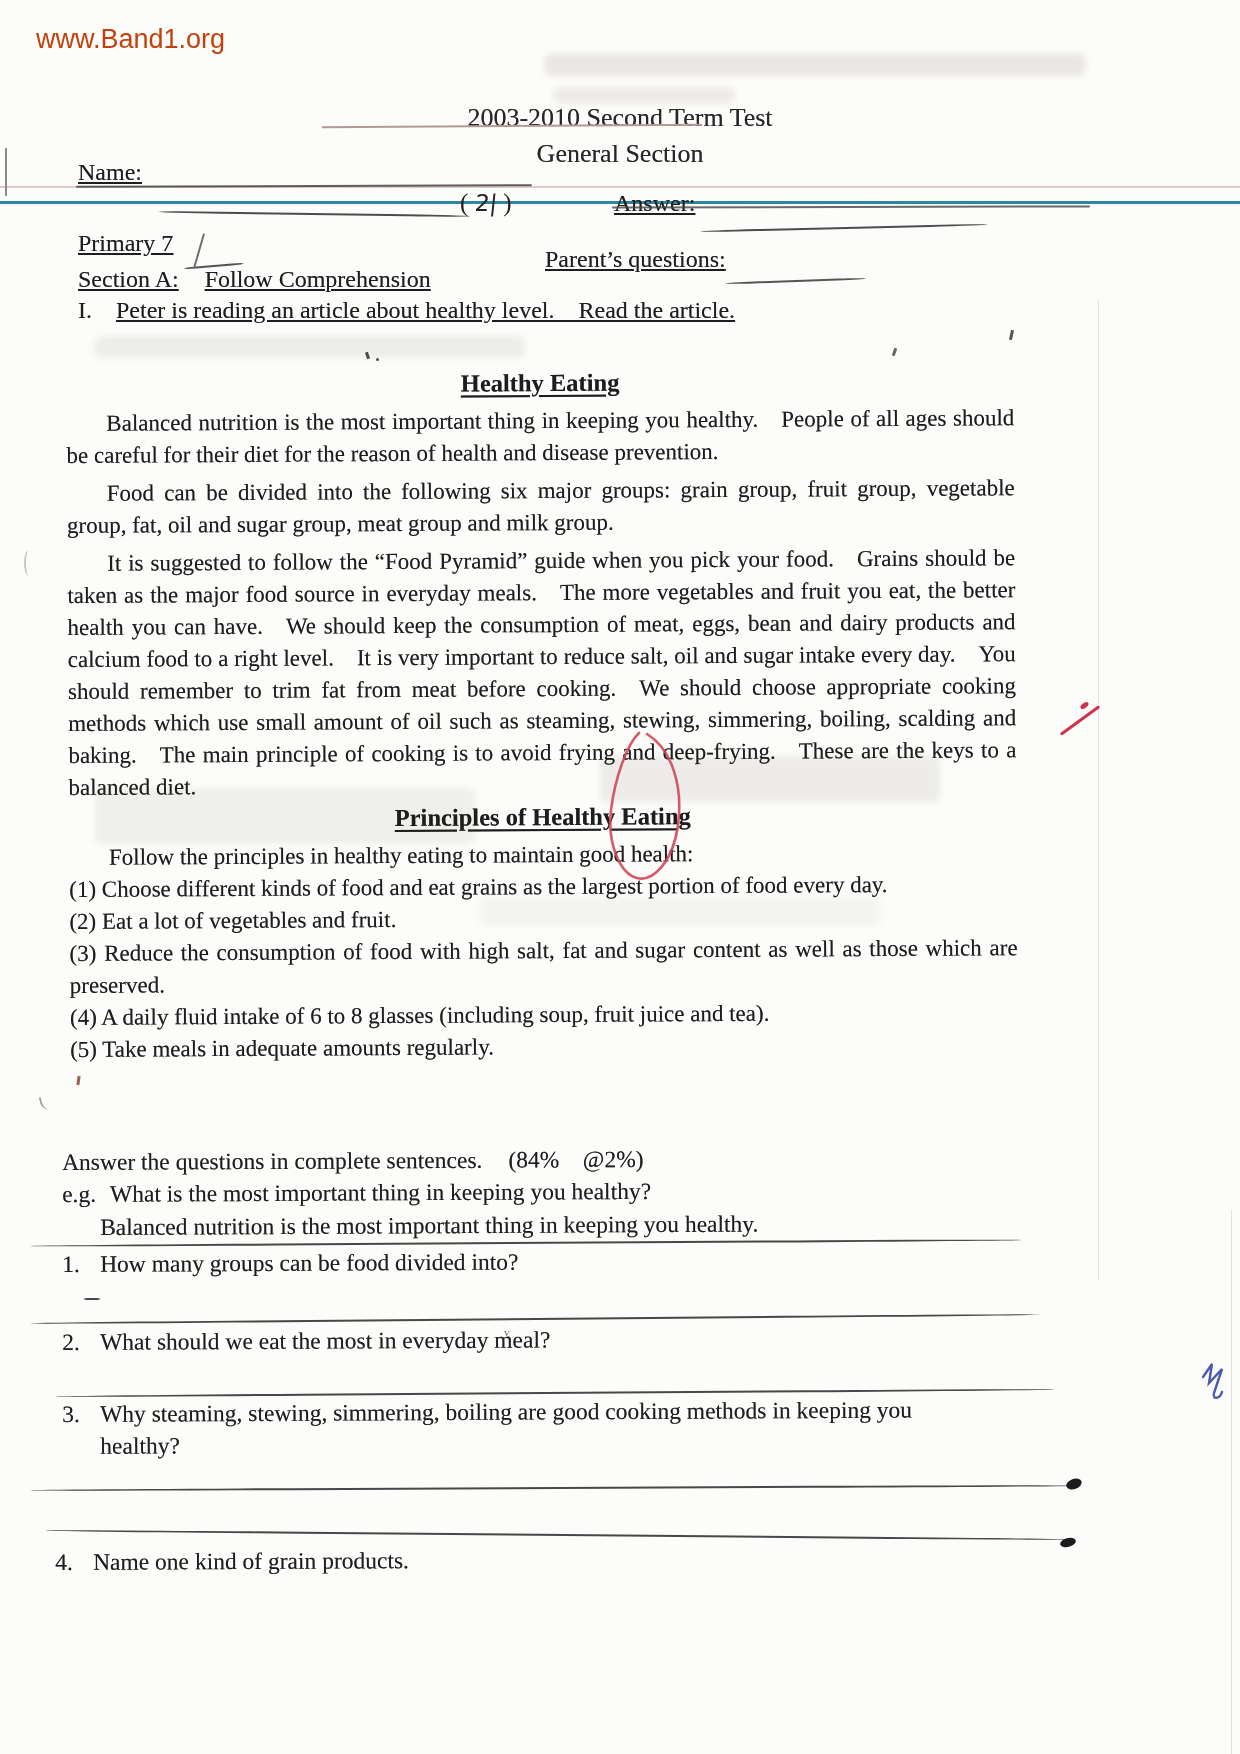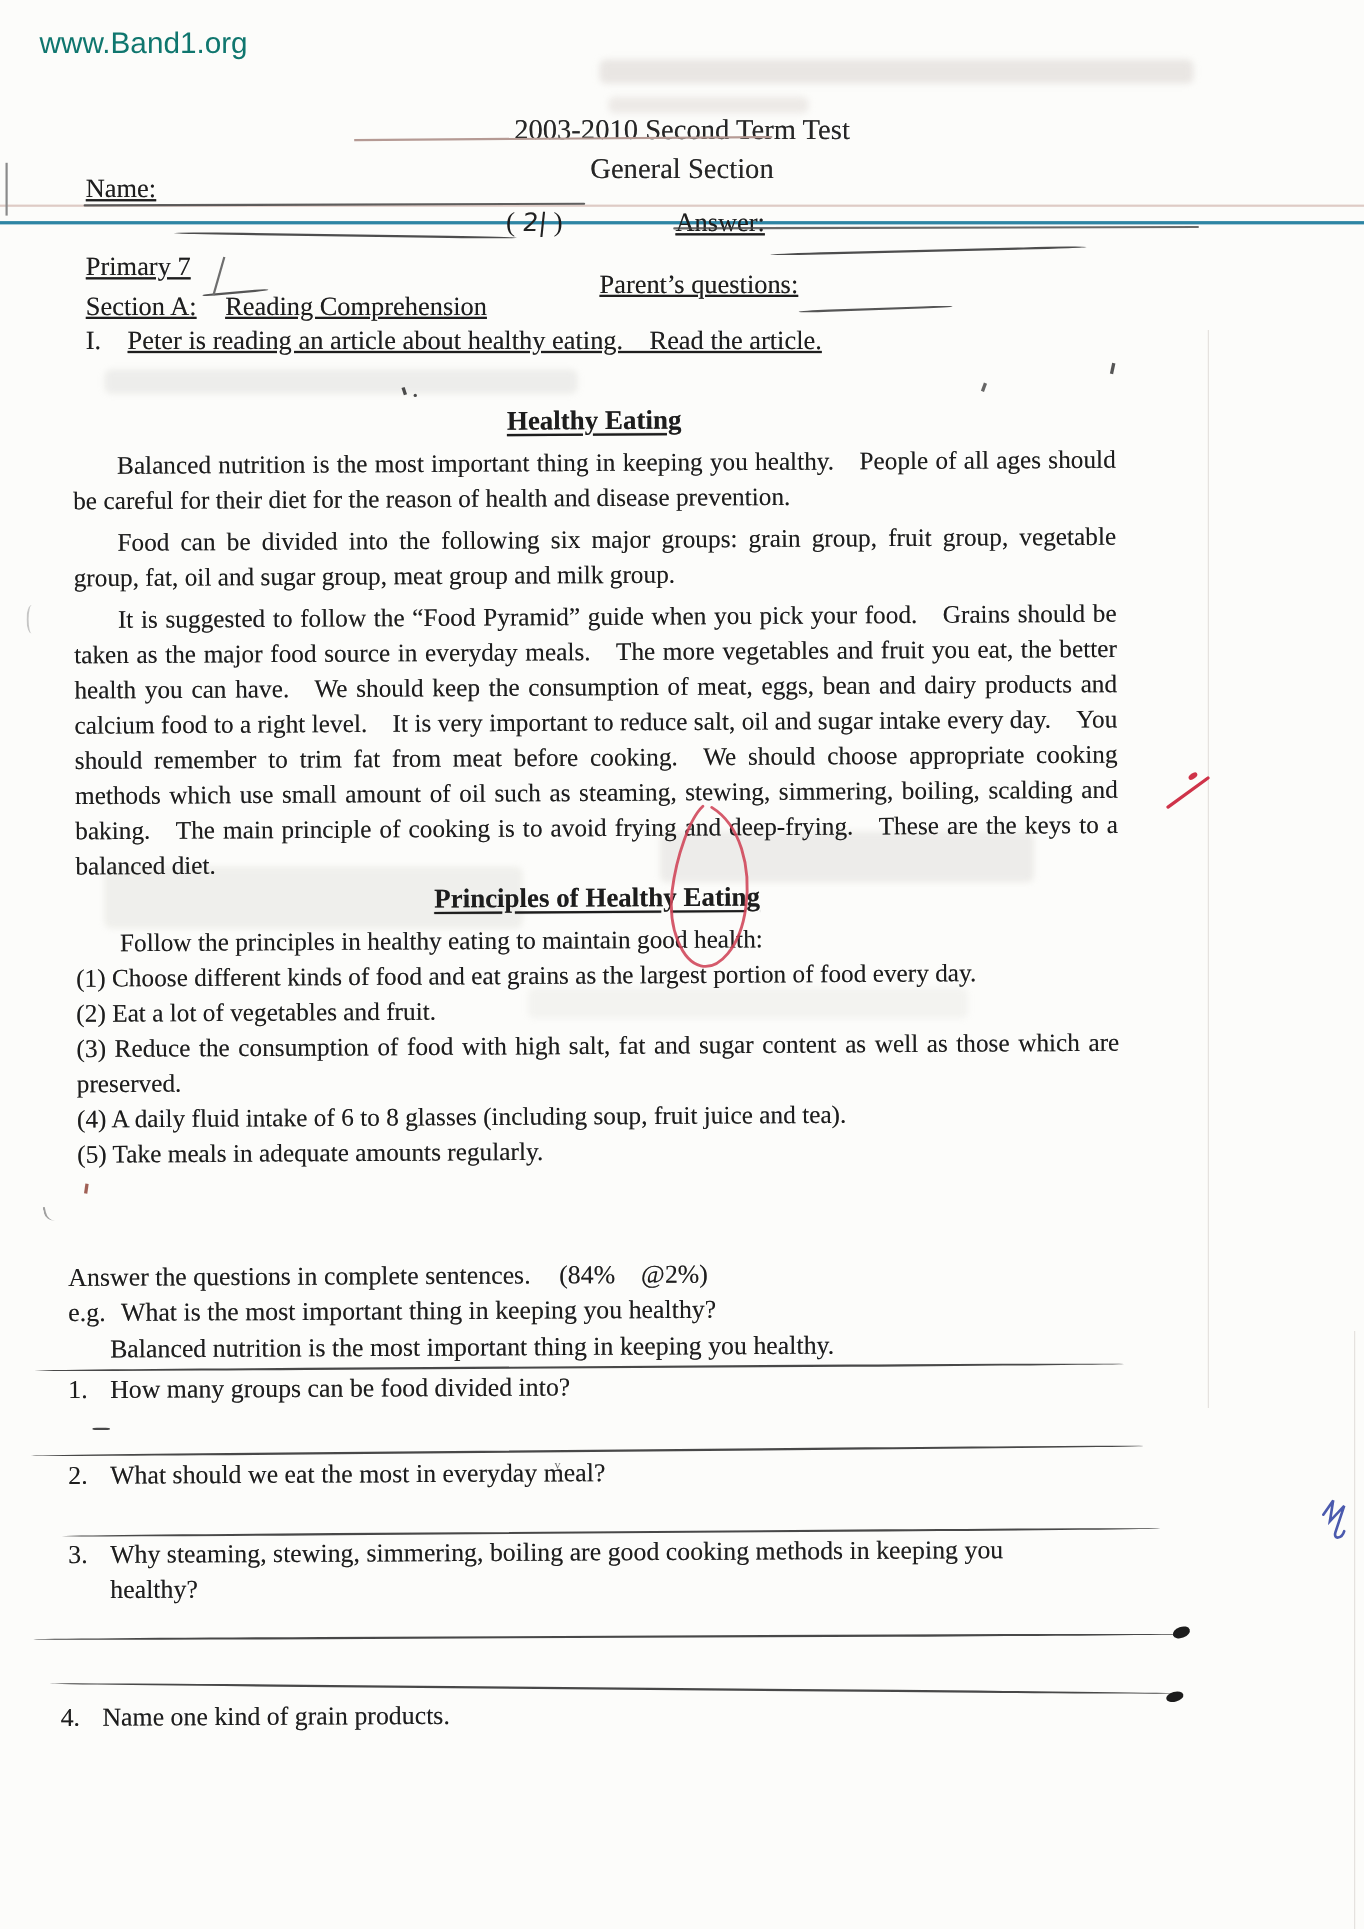--- a/index.html
+++ b/index.html
@@ -1,21 +1,21 @@
 <!DOCTYPE html>
 <html><head>
 <meta charset="utf-8">
 <style>
   html,body{margin:0;padding:0;}
   body{width:1240px;height:1754px;position:relative;background:#fcfcfa;overflow:hidden;
        font-family:"Liberation Serif",serif;color:#1e1e1e;}
   .abs{position:absolute;}
   .soft{text-shadow:0 0 .5px rgba(40,40,40,.55);}
   
-  .watermark{left:36px;top:24px;font-family:"Liberation Sans",sans-serif;font-size:27px;color:#0f766e;}
+  .watermark{left:36px;top:24px;font-family:"Liberation Sans",sans-serif;font-size:27px;color:#c2410c;}
   .title{left:0;right:0;text-align:center;font-size:26px;color:#262626;}
   .rule{background:#444;height:2px;border-radius:2px;}
   .penline{background:#4d4d4d;height:2px;border-radius:40%/100%;}
   .tealline{left:0;top:201px;width:1240px;height:3px;background:#2e85a4;}
   .pinkline{left:0;top:186px;width:1240px;height:2px;background:#d8c2bb;opacity:.85;}
   .strike{left:322px;top:125px;width:380px;height:2px;background:#b59a94;transform:rotate(-.4deg);}
   .hdr-label{font-size:24px;text-decoration:underline;}
   .hand{font-family:"DejaVu Sans",sans-serif;transform:skewX(-6deg);display:inline-block;font-size:23px;color:#222;}
   
   .article{left:66px;top:370px;width:948px;transform:rotate(-.35deg);transform-origin:left top;
@@ -68,24 +68,24 @@
 <div class="abs rule" style="left:612px;top:206px;width:478px;transform:rotate(-.15deg);opacity:.8;"></div>
 <div class="abs penline" style="left:700px;top:227px;width:288px;transform:rotate(-1.4deg);"></div>
 
 <div class="abs hdr-label soft" style="left:78px;top:230px;">Primary 7</div>
 <div class="abs penline" style="left:184px;top:265px;width:60px;transform:rotate(-5deg);background:#555;"></div>
 <div class="abs" style="left:198px;top:233px;width:2px;height:36px;background:#6e6e6e;transform:rotate(16deg);"></div>
 <div class="abs hdr-label soft" style="left:545px;top:246px;">Parent’s questions:</div>
 <div class="abs penline" style="left:726px;top:280px;width:140px;transform:rotate(-2deg);background:#555;"></div>
 
 <div class="abs hdr-label soft" style="left:78px;top:266px;">
-  <span>Section A:</span><span class="gap"></span><span>Reading Comprehension</span>
+  <span>Section A:</span><span class="gap"></span><span>Follow Comprehension</span>
 </div>
 <div class="abs hdr-label soft" style="left:78px;top:297px;">
-  <span class="qnum">I.</span><span>Peter is reading an article about healthy eating. Read the article.</span>
+  <span class="qnum">I.</span><span>Peter is reading an article about healthy level. Read the article.</span>
 </div>
 
 <div class="abs" style="left:366px;top:352px;width:3px;height:7px;background:#4a4a4a;transform:rotate(-18deg);"></div>
 <div class="abs" style="left:376px;top:358px;width:3px;height:3px;background:#4a4a4a;border-radius:50%;"></div>
 <div class="abs" style="left:1010px;top:330px;width:3px;height:10px;background:#555;transform:rotate(12deg);"></div>
 <div class="abs" style="left:893px;top:348px;width:3px;height:8px;background:#666;transform:rotate(20deg);"></div>
 <div class="abs" style="left:24px;top:550px;width:8px;height:26px;border-left:2px solid #9a9a9a;border-radius:50%;opacity:.55;"></div>
 <div class="abs" style="left:40px;top:1096px;width:10px;height:14px;border-left:2px solid #7a7a7a;border-bottom-left-radius:9px;transform:rotate(-12deg);opacity:.7;"></div>
 <div class="abs" style="left:77px;top:1076px;width:3px;height:9px;background:#a06055;transform:rotate(8deg);"></div>
 <div class="abs" style="left:5px;top:148px;width:2px;height:48px;background:#8a8a8a;"></div>

